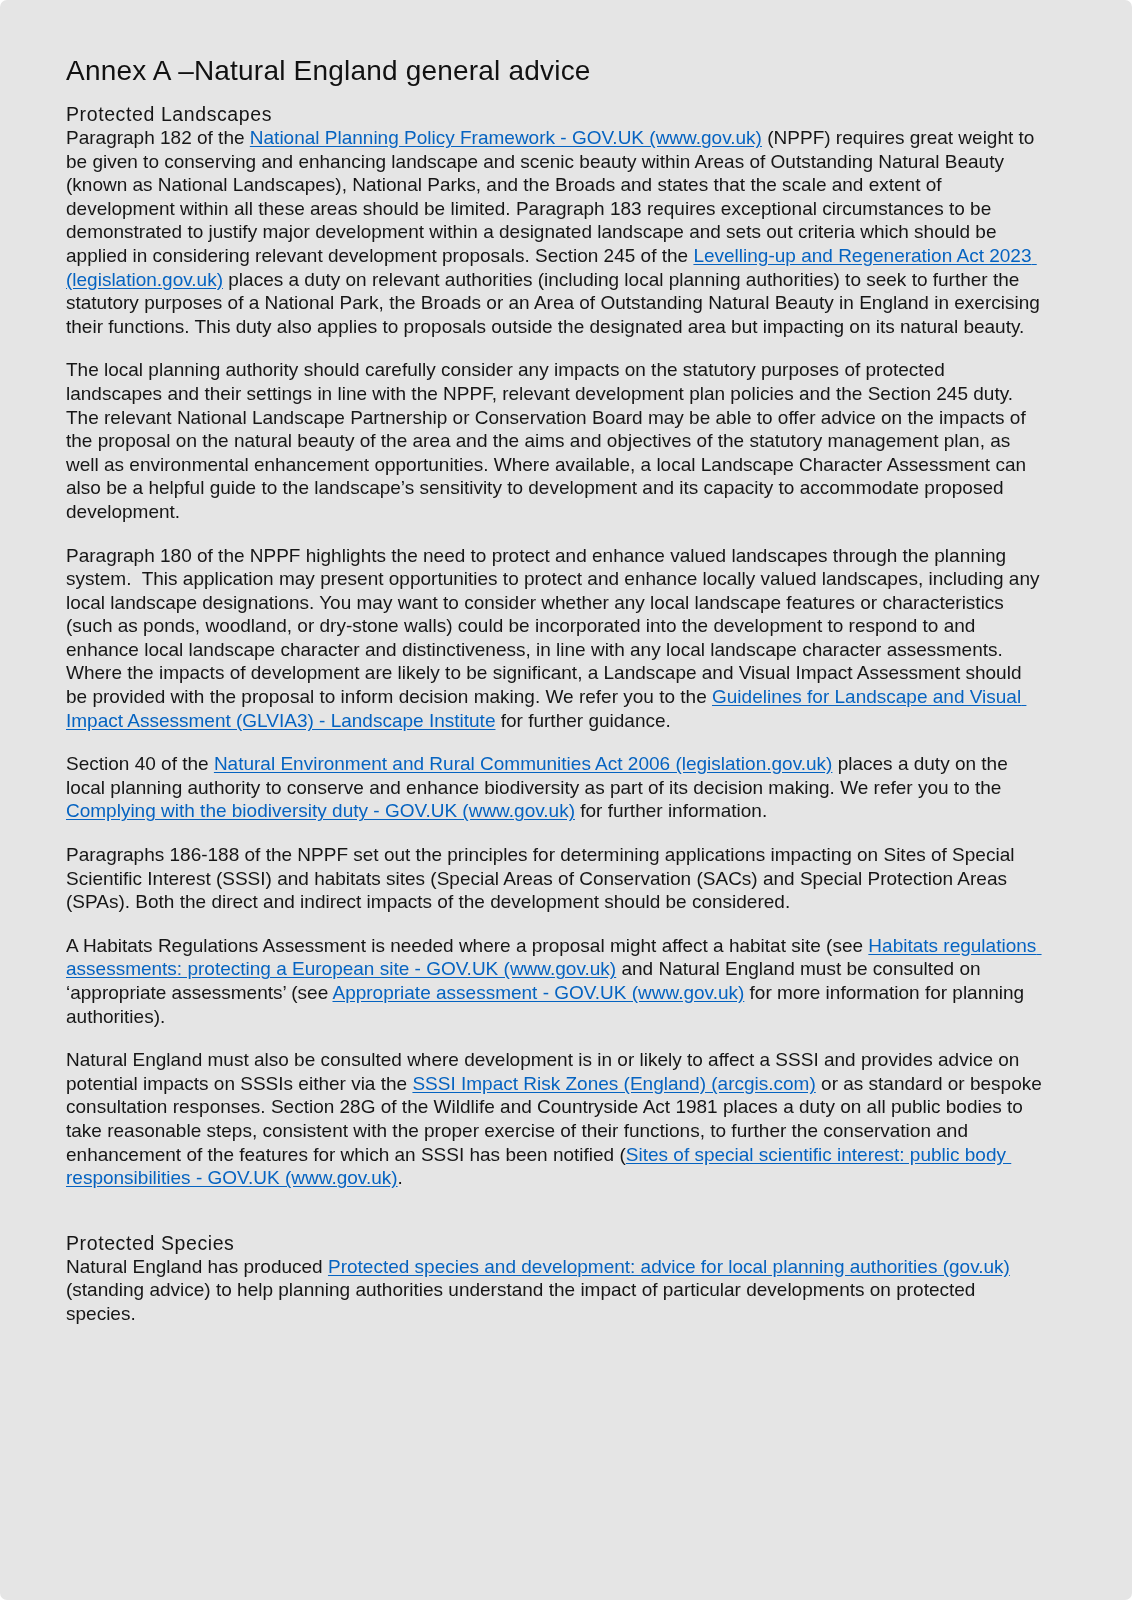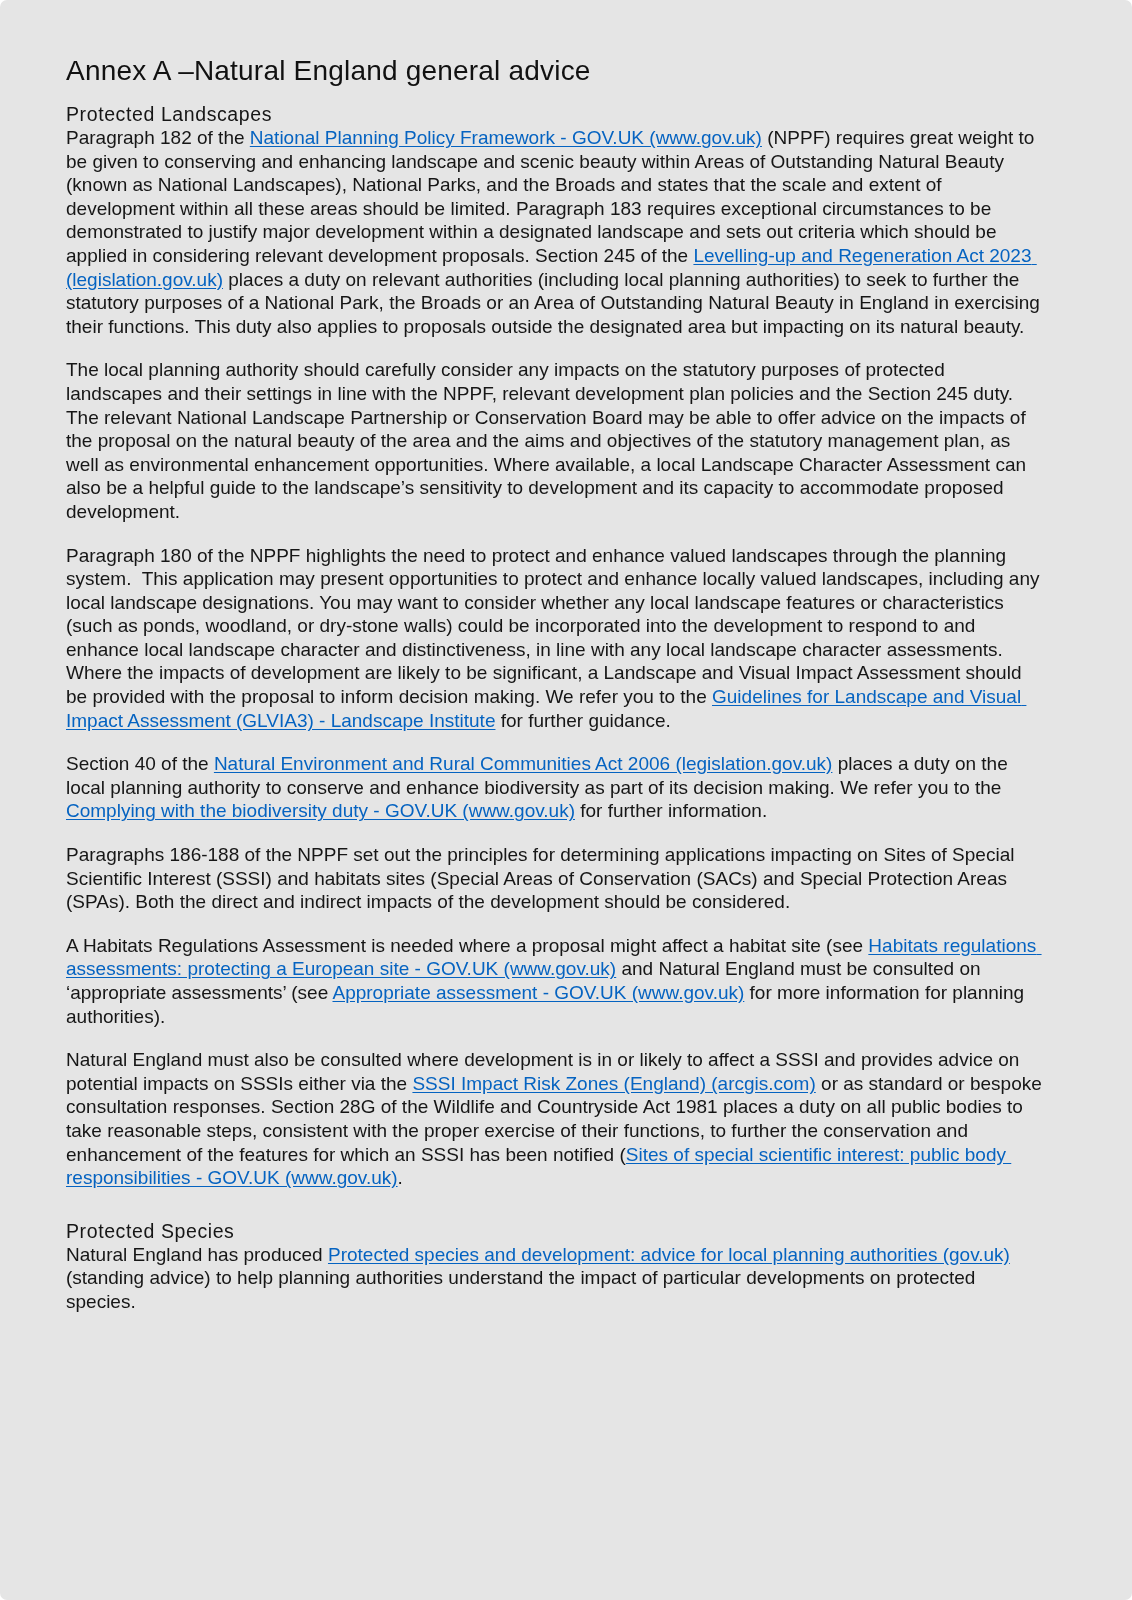--- a/index.html
+++ b/index.html
@@ -27,21 +27,21 @@
     color: #111111;
   }
   .section-heading {
     font-size: 19.5px;
     font-weight: 400;
     letter-spacing: 0.6px;
     margin: 7px 0 0 0;
     color: #161616;
   }
   .doc-section:last-child .section-heading {
-    margin-top: 30px;
+    margin-top: 42px;
   }
   .doc-paragraph {
     font-size: 19px;
     line-height: 23.6px;
     margin: 0 0 20px 0;
     white-space: pre-wrap;
     color: #161616;
   }
   .doc-link {
     color: var(--link-color, #0563C1);

